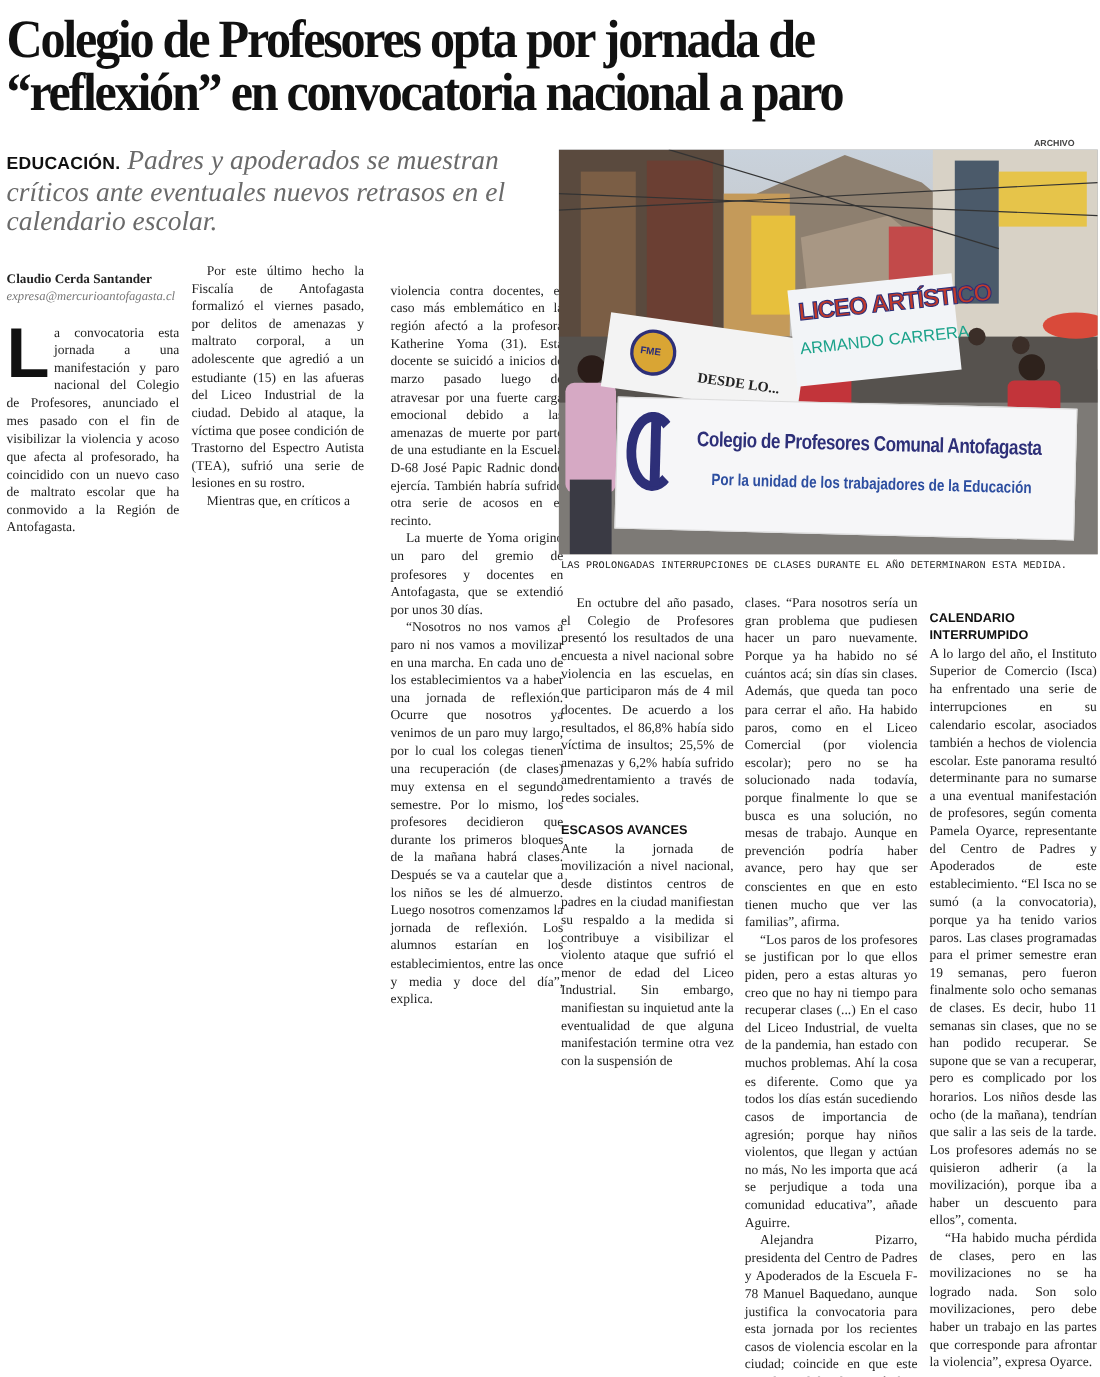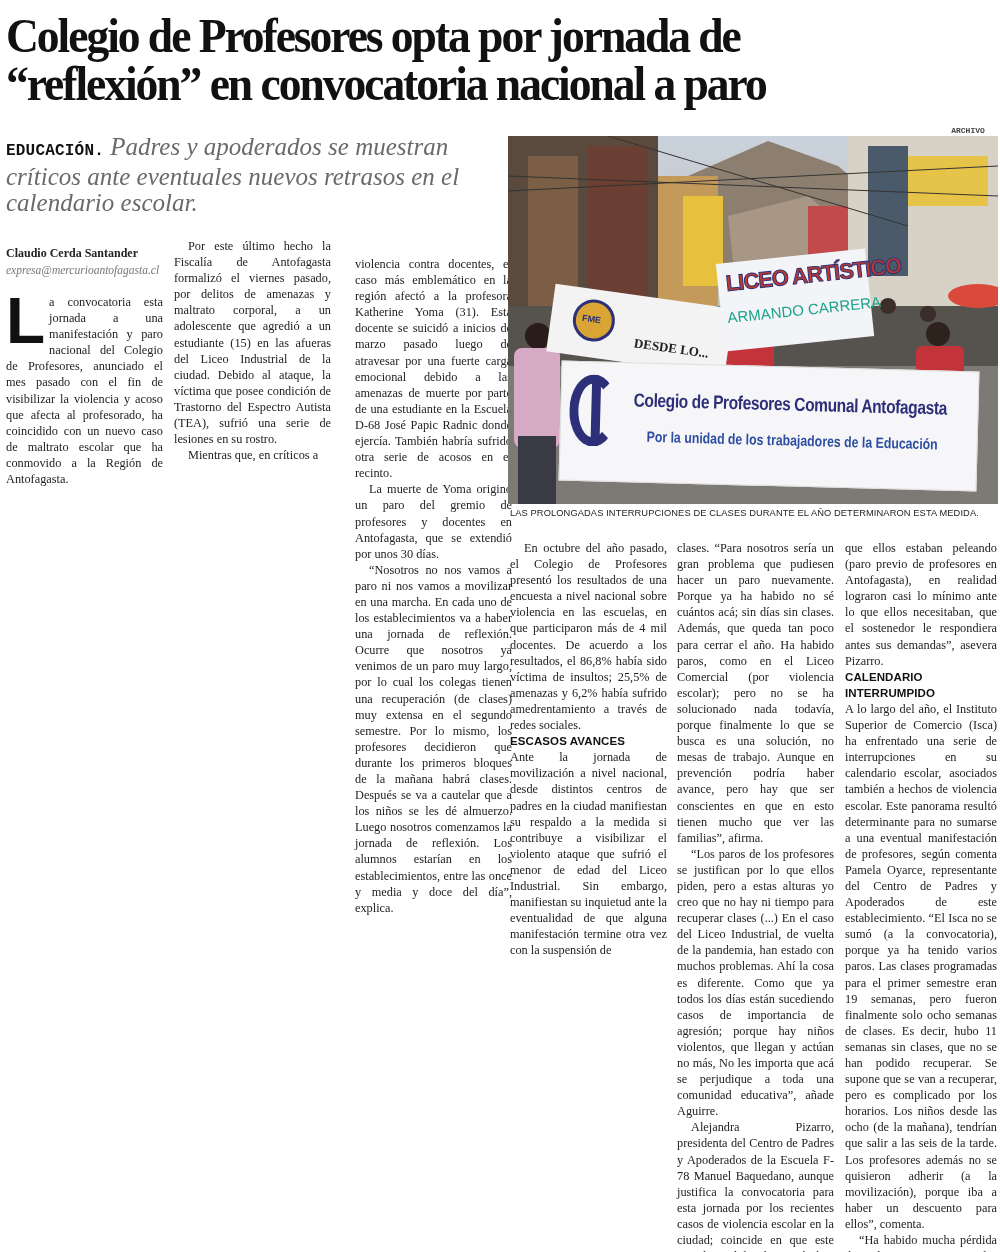--- a/index.html
+++ b/index.html
@@ -11,57 +11,57 @@
     font-family: "Liberation Serif", serif; font-weight: 700;
     font-size: 49px; line-height: 48px; letter-spacing: -2.2px; color: #111;
     transform: scaleX(0.93); transform-origin: left top;
   }
 
   .kicker-block {
     position: absolute; left: 6px; top: 134px; width: 500px;
     font-size: 25px; line-height: 26px; color: #6a6a6a; font-style: italic;
   }
   .kicker-label {
-    font-family: Liberation Mono, monospace; font-style: normal; font-weight: 700;
+    font-family: Liberation Sans, sans-serif; font-style: normal; font-weight: 700;
     font-size: 16px; color: #111; letter-spacing: 0.2px;
   }
 
   .byline { position: absolute; left: 6px; top: 246px; width: 165px; }
   .byline .author { font-size: 12px; font-weight: 700; color: #222; }
   .byline .email { font-size: 11.5px; font-style: italic; color: #777; margin-top: 3px; }
 
   .col {
     position: absolute; width: 157px;
     font-size: 12.3px; line-height: 16.1px; text-align: justify; hyphens: manual;
     color: #222;
   }
   .col p { text-indent: 14px; }
   .col p.noindent { text-indent: 0; }
   .col .subhead {
     font-family: "Liberation Sans", sans-serif; font-weight: 700; font-size: 11.5px;
-    color: #111; letter-spacing: 0.1px; text-indent: 0;
+    color: #111; margin-top: 14px; letter-spacing: 0.1px; text-indent: 0;
   }
 
   .dropcap {
     float: left; font-family: "Liberation Sans", sans-serif; font-weight: 700;
     font-size: 64px; line-height: 50px; margin: 2px 4px 0 0; color: #111;
     text-indent: 0;
   }
 
   .photo-credit {
-    position: absolute; left: 940px; top: 126px; width: 56px; text-align: center;
-    font-family: Liberation Mono, monospace; font-size: 8px; font-weight: 700; color: #444;
+    position: absolute; left: 940px; top: 126px; width: 56px; text-align: left;
+    font-family: Liberation Sans, sans-serif; font-size: 8px; font-weight: 700; color: #444;
   }
   .photo {
     position: absolute; left: 508px; top: 136px; width: 490px; height: 368px;
     overflow: hidden; background: #9a9a9a;
   }
   .photo-caption {
     position: absolute; left: 510px; top: 508px; width: 490px;
-    font-family: Liberation Sans, sans-serif; font-size: 9.3px; color: #222; letter-spacing: 0.1px;
+    font-family: Liberation Mono, monospace; font-size: 9.3px; color: #222; letter-spacing: 0.1px;
   }
 
   .banner-main {
     position: absolute; left: 52px; top: 230px; width: 418px; height: 120px;
     background: #f6f6f8; transform: rotate(1.5deg); border: 1px solid #ddd;
   }
   .banner-main .logo {
     position: absolute; left: 8px; top: 12px; width: 48px; height: 72px;
     border: 9px solid #2d2f78; border-right-color: transparent; border-radius: 50%;
   }
@@ -212,20 +212,19 @@
   <p class="noindent">Ante la jornada de movilización a nivel nacional, desde distintos centros de padres en la ciudad manifiestan su respaldo a la medida si contribuye a visibilizar el violento ataque que sufrió el menor de edad del Liceo Industrial. Sin embargo, manifiestan su inquietud ante la eventualidad de que alguna manifestación termine otra vez con la suspensión de</p>
 </div>
 
 <div class="col" style="left:677px; top:540px;">
   <p class="noindent">clases. “Para nosotros sería un gran problema que pudiesen hacer un paro nuevamente. Porque ya ha habido no sé cuántos acá; sin días sin clases. Además, que queda tan poco para cerrar el año. Ha habido paros, como en el Liceo Comercial (por violencia escolar); pero no se ha solucionado nada todavía, porque finalmente lo que se busca es una solución, no mesas de trabajo. Aunque en prevención podría haber avance, pero hay que ser conscientes en que en esto tienen mucho que ver las familias”, afirma.</p>
   <p>“Los paros de los profesores se justifican por lo que ellos piden, pero a estas alturas yo creo que no hay ni tiempo para recuperar clases (...) En el caso del Liceo Industrial, de vuelta de la pandemia, han estado con muchos problemas. Ahí la cosa es diferente. Como que ya todos los días están sucediendo casos de importancia de agresión; porque hay niños violentos, que llegan y actúan no más, No les importa que acá se perjudique a toda una comunidad educativa”, añade Aguirre.</p>
   <p>Alejandra Pizarro, presidenta del Centro de Padres y Apoderados de la Escuela F-78 Manuel Baquedano, aunque justifica la convocatoria para esta jornada por los recientes casos de violencia escolar en la ciudad; coincide en que este tipo de medidas de presión han contado con escasos logros. “Ha habido otras movilizaciones a las que no les he encontrado sentido. Se logró la Ley Karin, pero de todos los puntos</p>
 </div>
 
 <div class="col" style="left:845px; top:540px; width:152px;">
-  <p class="noindent">que ellos estaban peleando (paro previo de profesores en Antofagasta), en realidad lograron casi lo mínimo ante lo que ellos necesitaban, que el sostenedor le respondiera antes sus demandas”, asevera Pizarro.</p>
   <div class="subhead">CALENDARIO INTERRUMPIDO</div>
   <p class="noindent">A lo largo del año, el Instituto Superior de Comercio (Isca) ha enfrentado una serie de interrupciones en su calendario escolar, asociados también a hechos de violencia escolar. Este panorama resultó determinante para no sumarse a una eventual manifestación de profesores, según comenta Pamela Oyarce, representante del Centro de Padres y Apoderados de este establecimiento. “El Isca no se sumó (a la convocatoria), porque ya ha tenido varios paros. Las clases programadas para el primer semestre eran 19 semanas, pero fueron finalmente solo ocho semanas de clases. Es decir, hubo 11 semanas sin clases, que no se han podido recuperar. Se supone que se van a recuperar, pero es complicado por los horarios. Los niños desde las ocho (de la mañana), tendrían que salir a las seis de la tarde. Los profesores además no se quisieron adherir (a la movilización), porque iba a haber un descuento para ellos”, comenta.</p>
   <p>
     <span>“Ha habido mucha pérdida de clases, pero en las movilizaciones no se ha logrado nada. Son solo movilizaciones, pero debe haber un trabajo en las partes que corresponde para afrontar la violencia”, expresa Oyarce.</span>
     
   </p>
 </div>
 
 </body></html>

